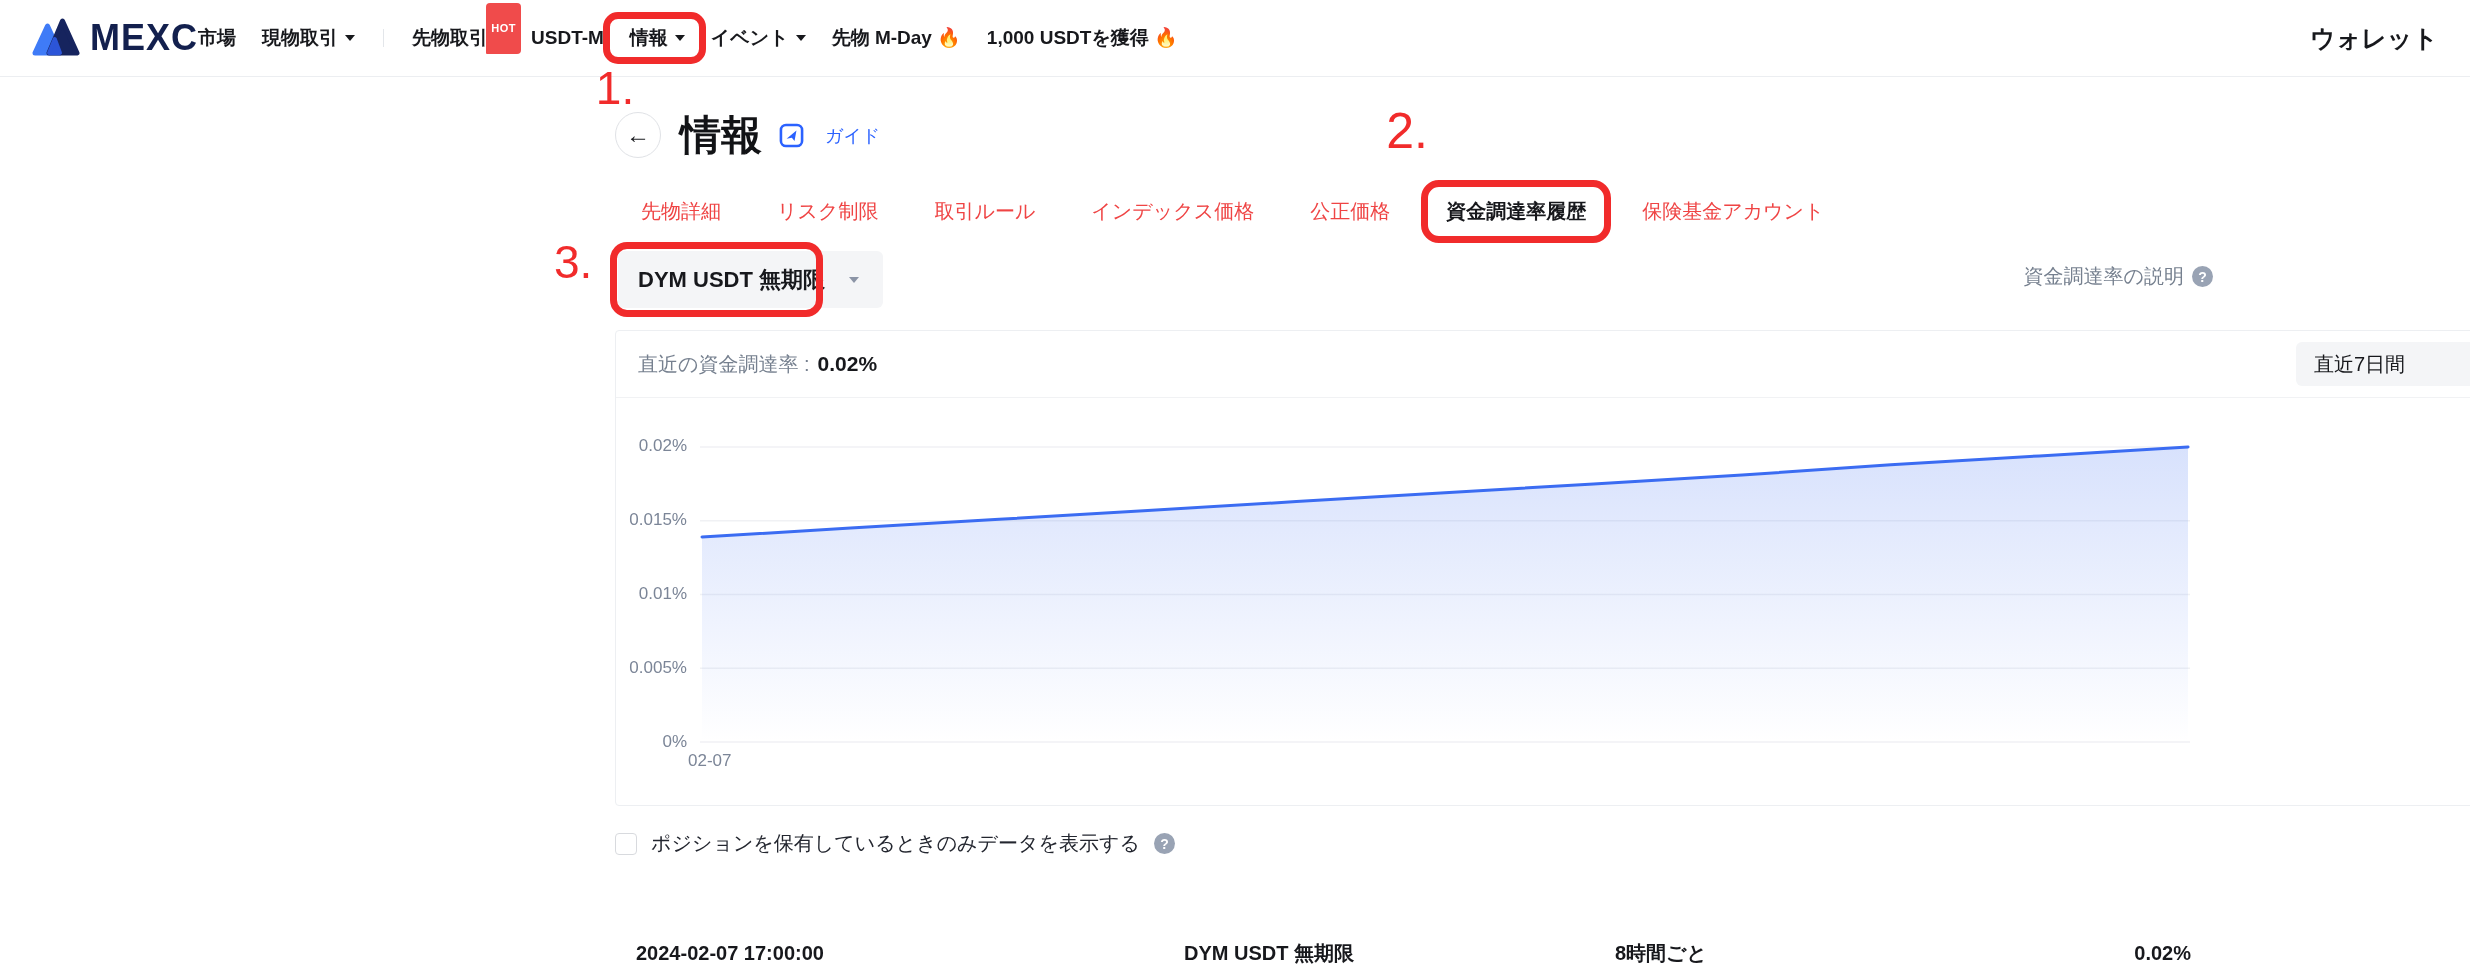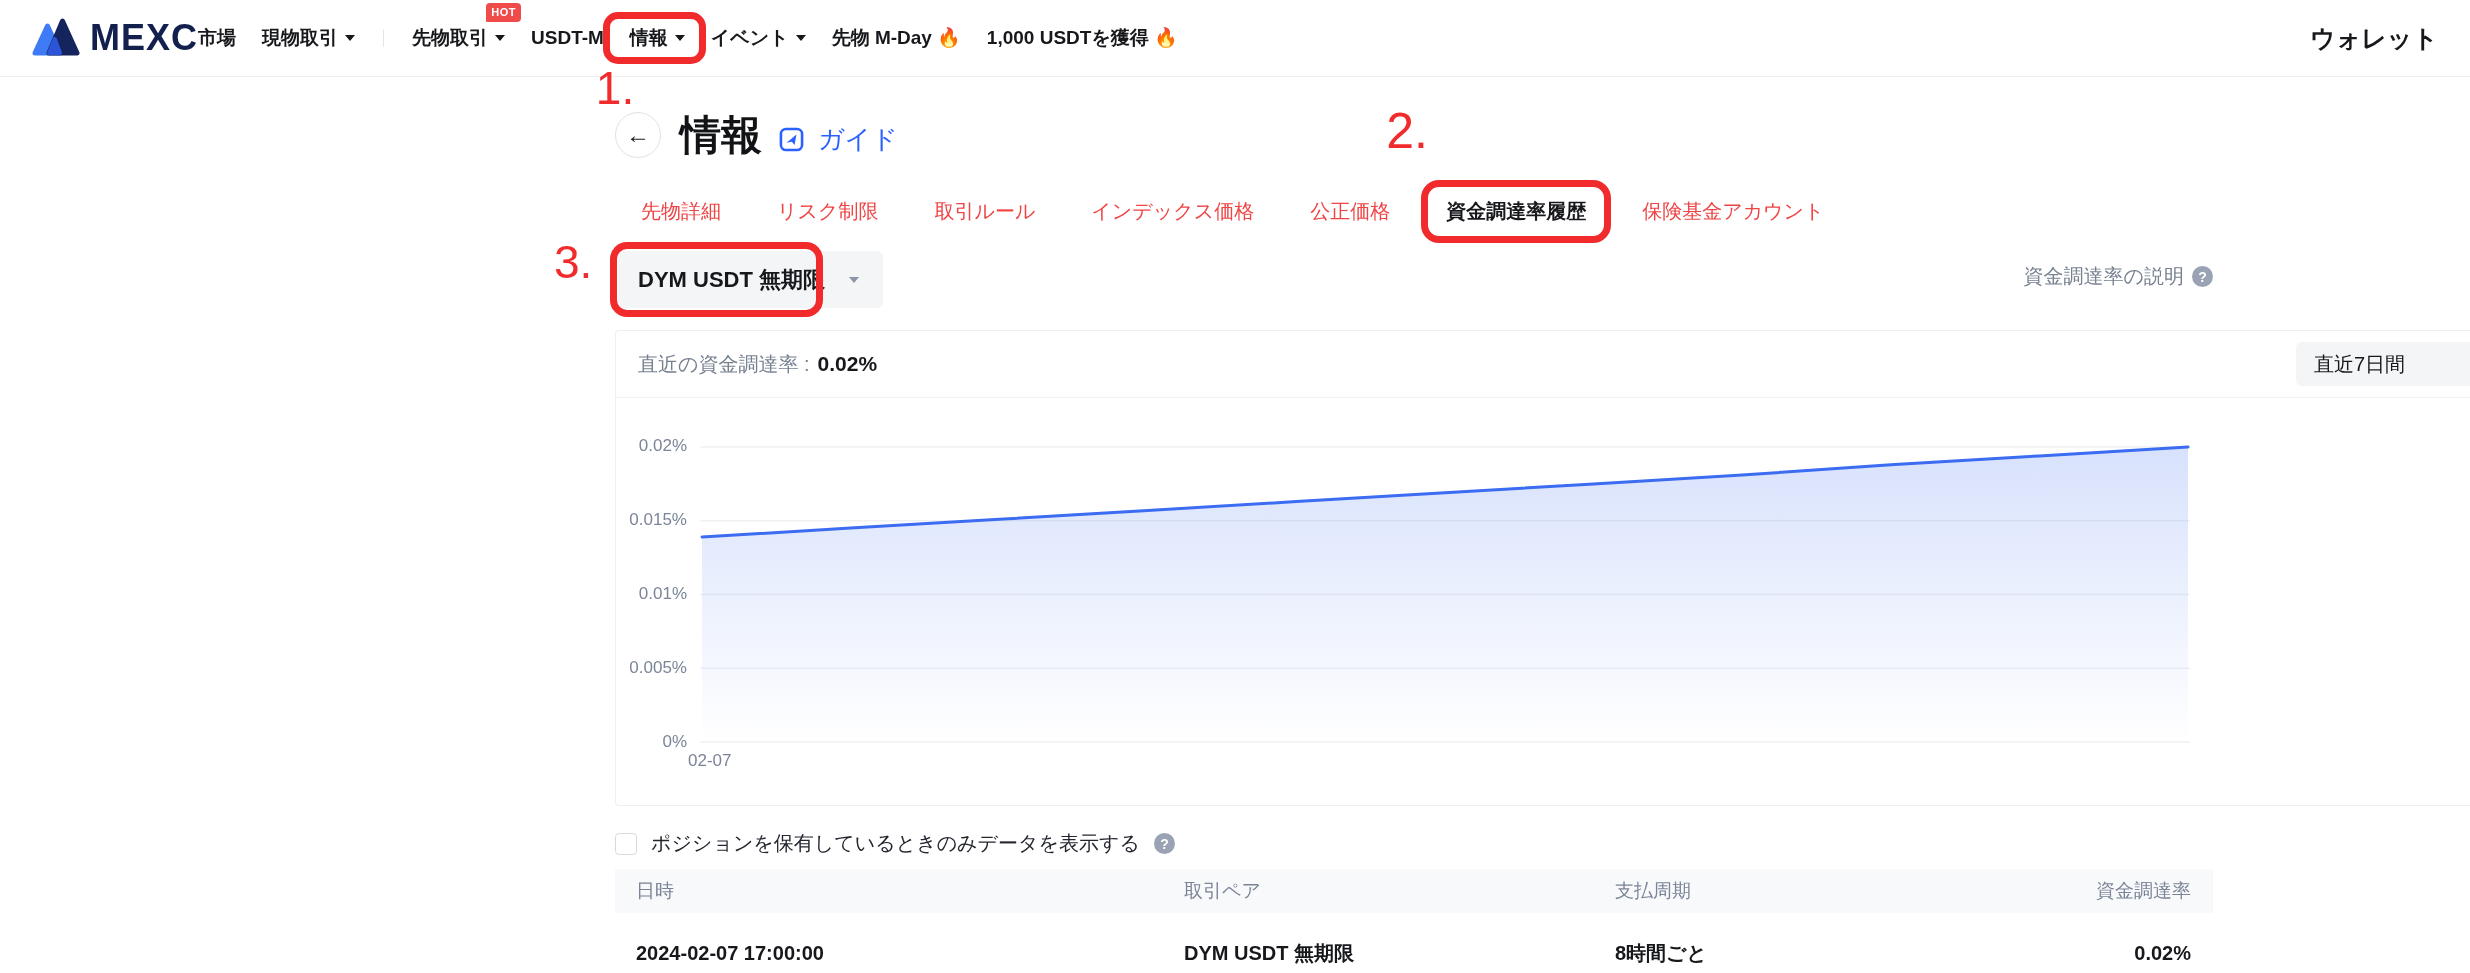--- a/index.html
+++ b/index.html
@@ -13,41 +13,41 @@
   .logo{display:flex;align-items:flex-start;}
   .logo-word{font-size:36px;font-weight:800;letter-spacing:1px;color:#13204e;margin-left:10px;}
   .nav-menu{display:flex;align-items:center;gap:26px;}
   .nav-item{position:relative;display:flex;align-items:center;font-size:19px;font-weight:600;
             color:#17181c;white-space:nowrap;cursor:pointer;}
   .nav-divider{width:1px;height:18px;background:#e3e6ea;margin:0 2px;}
   .caret{width:0;height:0;border-left:5px solid transparent;border-right:5px solid transparent;
          border-top:6px solid #17181c;margin-left:7px;display:inline-block;}
   .caret.gray{border-top-color:#8b94a6;}
   .hot-badge{position:absolute;top:-22px;right:-16px;background:#f04b4b;color:#fff;
-             font-size:11px;font-weight:700;line-height:1;padding:4px 5px;
+             font-size:11px;font-weight:700;line-height:1;padding:20px 5px;
              border-radius:4px 4px 4px 1px;letter-spacing:.5px;}
   .nav-wallet{margin-left:auto;font-size:25px;font-weight:600;color:#17181c;cursor:pointer;}
 
   
   .anno-box{position:absolute;border:7px solid #f12b2b;border-radius:15px;pointer-events:none;}
   .anno-num{position:absolute;color:#f12b2b;font-weight:500;pointer-events:none;line-height:1;}
   .anno-box-1{left:-27px;right:-21px;top:-13px;bottom:-13px;}
   .anno-num-1{top:40px;left:-34px;font-size:46px;}
   .anno-box-2{left:-25px;right:-25px;top:-18px;bottom:-18px;border-radius:18px;}
   .anno-num-2{top:-92px;left:-60px;font-size:50px;}
   .anno-box-3{left:-8px;right:60px;top:-9px;bottom:-9px;border-radius:17px;}
   .anno-num-3{top:-12px;left:-64px;font-size:46px;}
 
   
   .back-btn{position:absolute;left:615px;top:112px;width:46px;height:46px;border-radius:50%;
             border:1.5px solid #e0e2e6;display:flex;align-items:center;justify-content:center;
             font-size:24px;color:#17181c;cursor:pointer;box-sizing:border-box;background:#fff;}
   .page-title{position:absolute;left:680px;top:108px;font-size:41px;font-weight:800;color:#121316;}
-  .guide-link{position:absolute;left:778px;top:122px;display:flex;align-items:center;gap:13px;
-              color:#2b62ff;font-size:26px;font-weight:500;cursor:pointer;}
+  .guide-link{position:absolute;left:778px;top:122px;display:flex;align-items:center;gap:20px;
+              color:#2b62ff;font-size:18px;font-weight:500;cursor:pointer;}
 
   
   .tabs{position:absolute;left:641px;top:198px;display:flex;gap:56px;font-size:20px;}
   .tab{position:relative;color:#ef4444;cursor:pointer;white-space:nowrap;}
   .tab.active{color:#17181c;font-weight:700;}
 
   
   .symbol-wrap{position:absolute;left:618px;top:251px;}
   .select{display:flex;align-items:center;background:#f4f5f7;border-radius:6px;cursor:pointer;
           box-sizing:border-box;}
@@ -208,26 +208,20 @@
       </svg>
     <div class="xtick">02-07</div>
   </div>
 
   <div class="filter-row">
     <span class="checkbox"></span>
     <span class="filter-label">ポジションを保有しているときのみデータを表示する</span>
     <span class="q-icon">?</span>
   </div>
 
-  <div class="thead">
-      <span class="cell c0">日時</span>
-      <span class="cell c1">取引ペア</span>
-      <span class="cell c2">支払周期</span>
-      <span class="cell c3">資金調達率</span>
-    </div>
   <div class="trow">
       <span class="cell c0">2024-02-07 17:00:00</span>
       <span class="cell c1">DYM USDT 無期限</span>
       <span class="cell c2">8時間ごと</span>
       <span class="cell c3">0.02%</span>
     </div>
 
 </div>
 
 </body></html>

